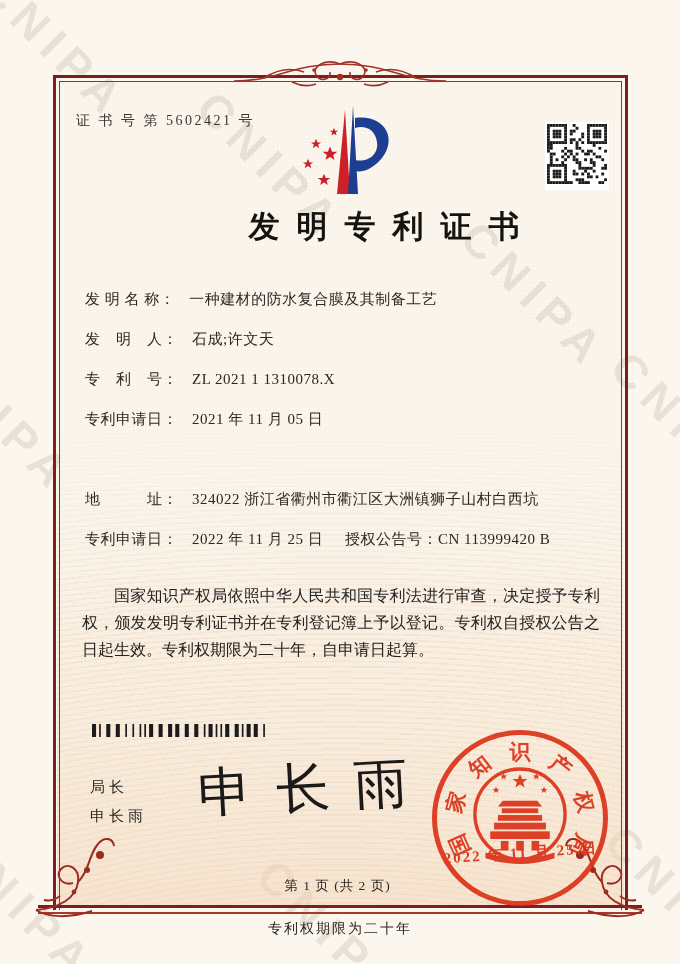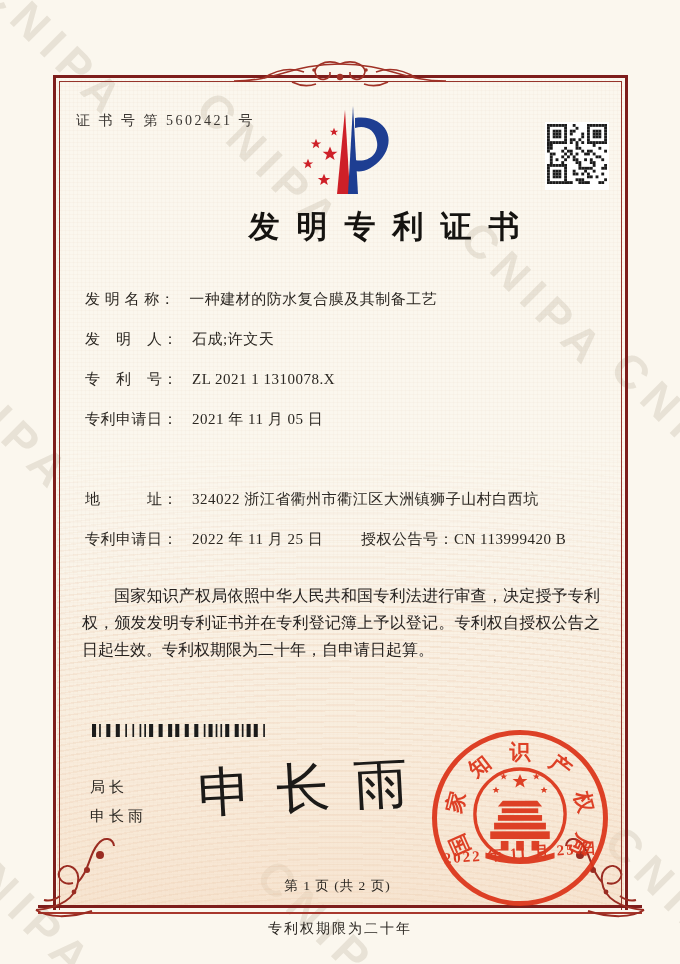--- a/index.html
+++ b/index.html
@@ -81,21 +81,21 @@
   
   .row{
     position:absolute;left:85px;z-index:5;white-space:nowrap;
     font-size:15px;color:#2b2722;letter-spacing:.5px;
   }
   .row .lbl{display:inline-block;min-width:88px;text-align:center;}
   .row .val{margin-left:14px;}
   .r0{top:290px;} .r1{top:330px;} .r2{top:370px;} .r3{top:410px;}
   .r4{top:450px;} .r5{top:490px;} .r6{top:530px;}
   .grant{position:absolute;left:345px;top:530px;z-index:5;white-space:nowrap;
-    font-size:15px;color:#2b2722;letter-spacing:.5px;margin-left:16px;}
+    font-size:15px;color:#2b2722;letter-spacing:.5px;}
 
   
   .paras{
     position:absolute;left:82px;top:558px;width:518px;z-index:5;
     font-size:16px;line-height:1.7;color:#262220;text-align:justify;margin-top:24px;
   }
   .paras p{margin:0;text-indent:2em;}
 
   
   .barcode{position:absolute;left:92px;top:723px;z-index:5;}

